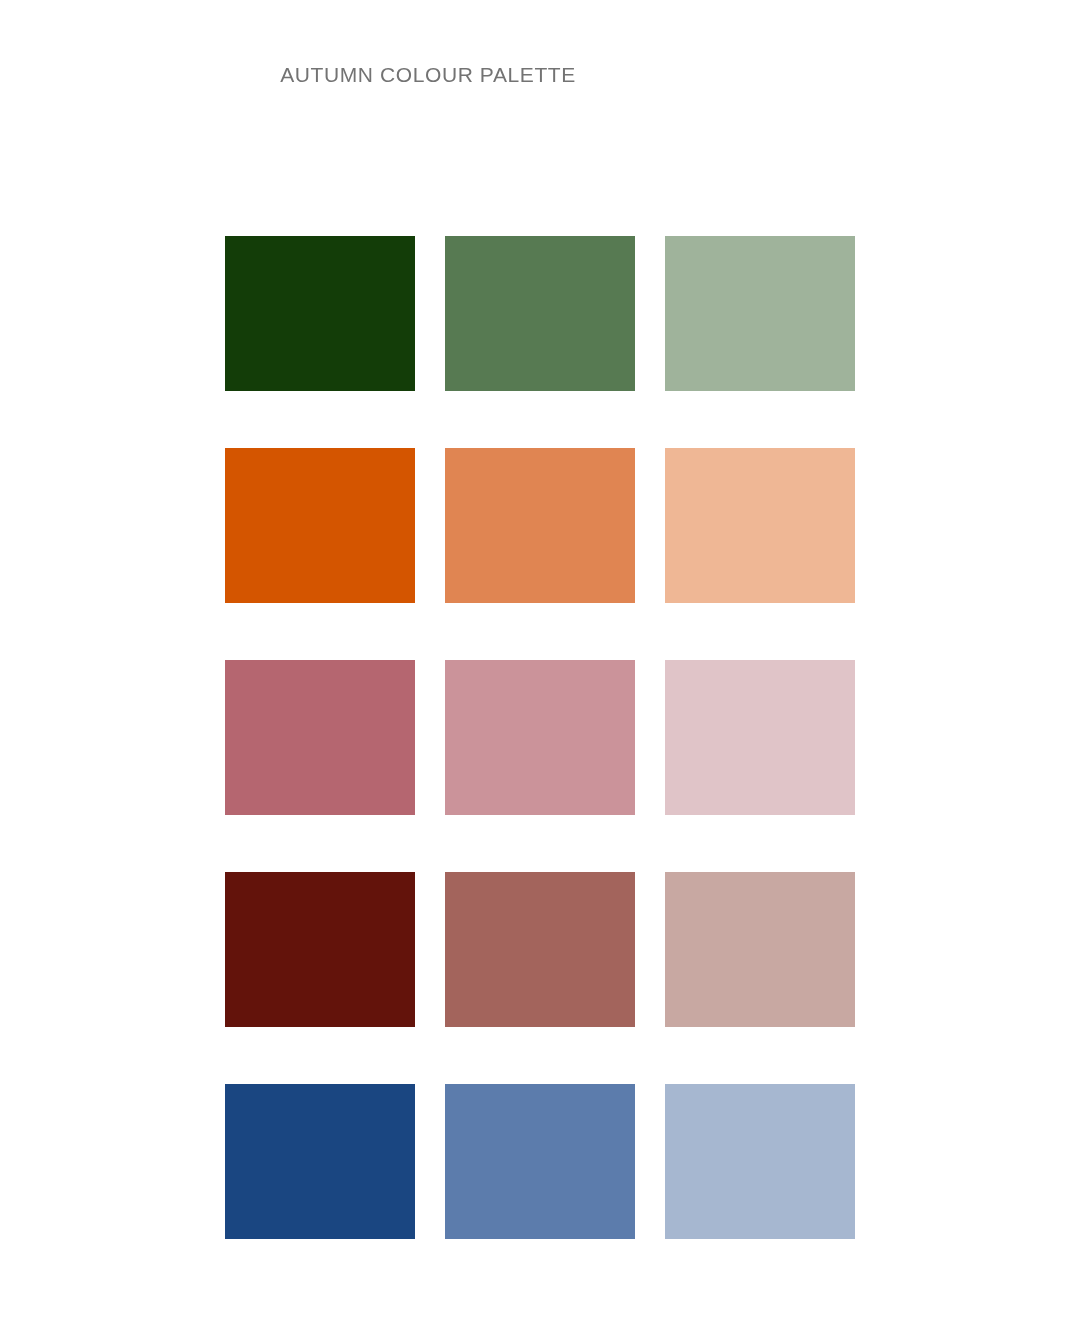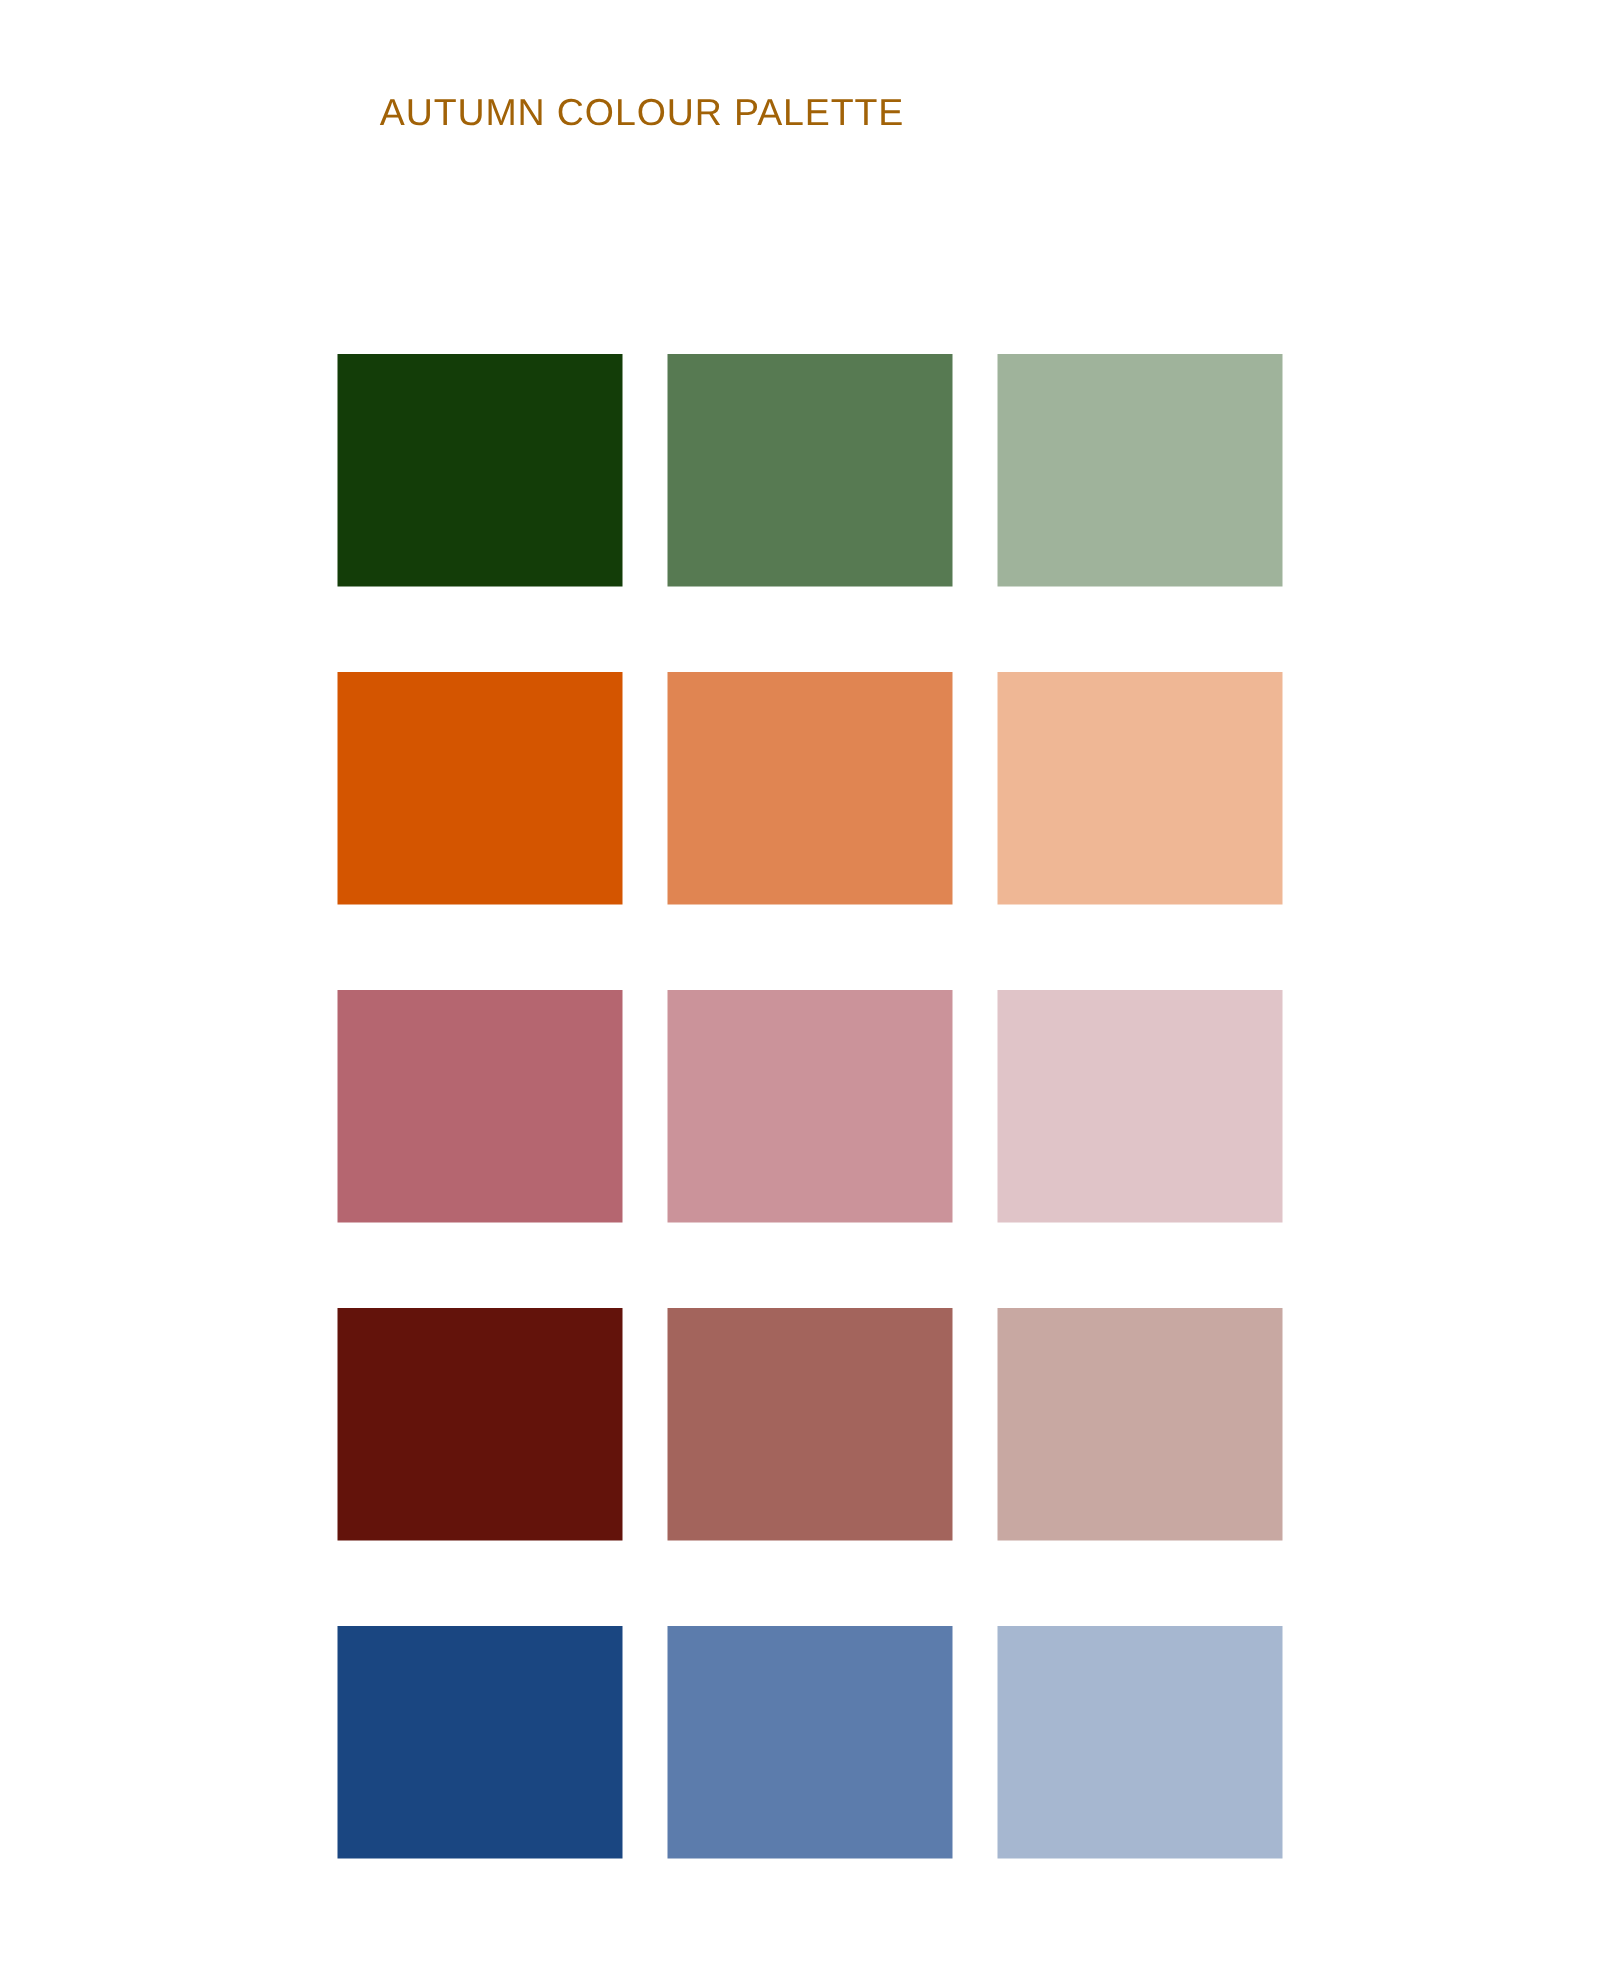--- a/index.html
+++ b/index.html
@@ -21,24 +21,24 @@
     height: 1325px;
     background: #ffffff;
   }
   .palette-title {
     position: absolute;
     top: 60px;
     left: 0;
     width: 856px;
     text-align: center;
     font-family: "Liberation Sans", sans-serif;
-    font-size: 25px;
+    font-size: 21px;
     font-weight: 400;
     letter-spacing: 0.6px;
-    color: #a16207;
+    color: #737373;
     line-height: 30px;
     white-space: nowrap;
   }
   .swatch-grid {
     position: absolute;
     left: 225px;
     top: 236px;
     width: 630px;
     height: 1004px;
     display: grid;

